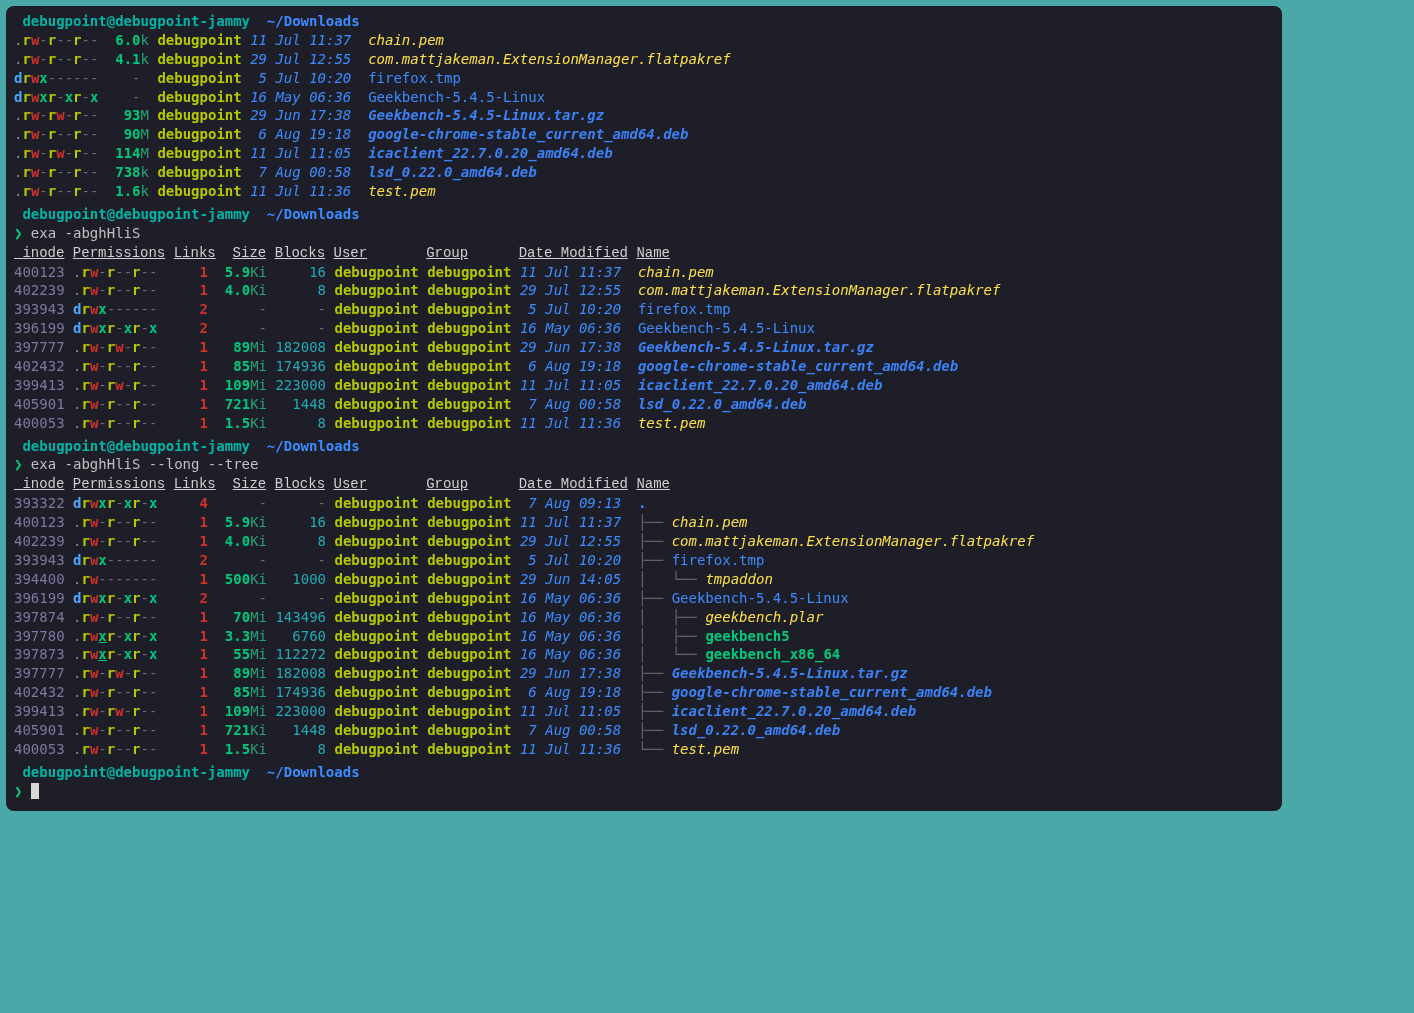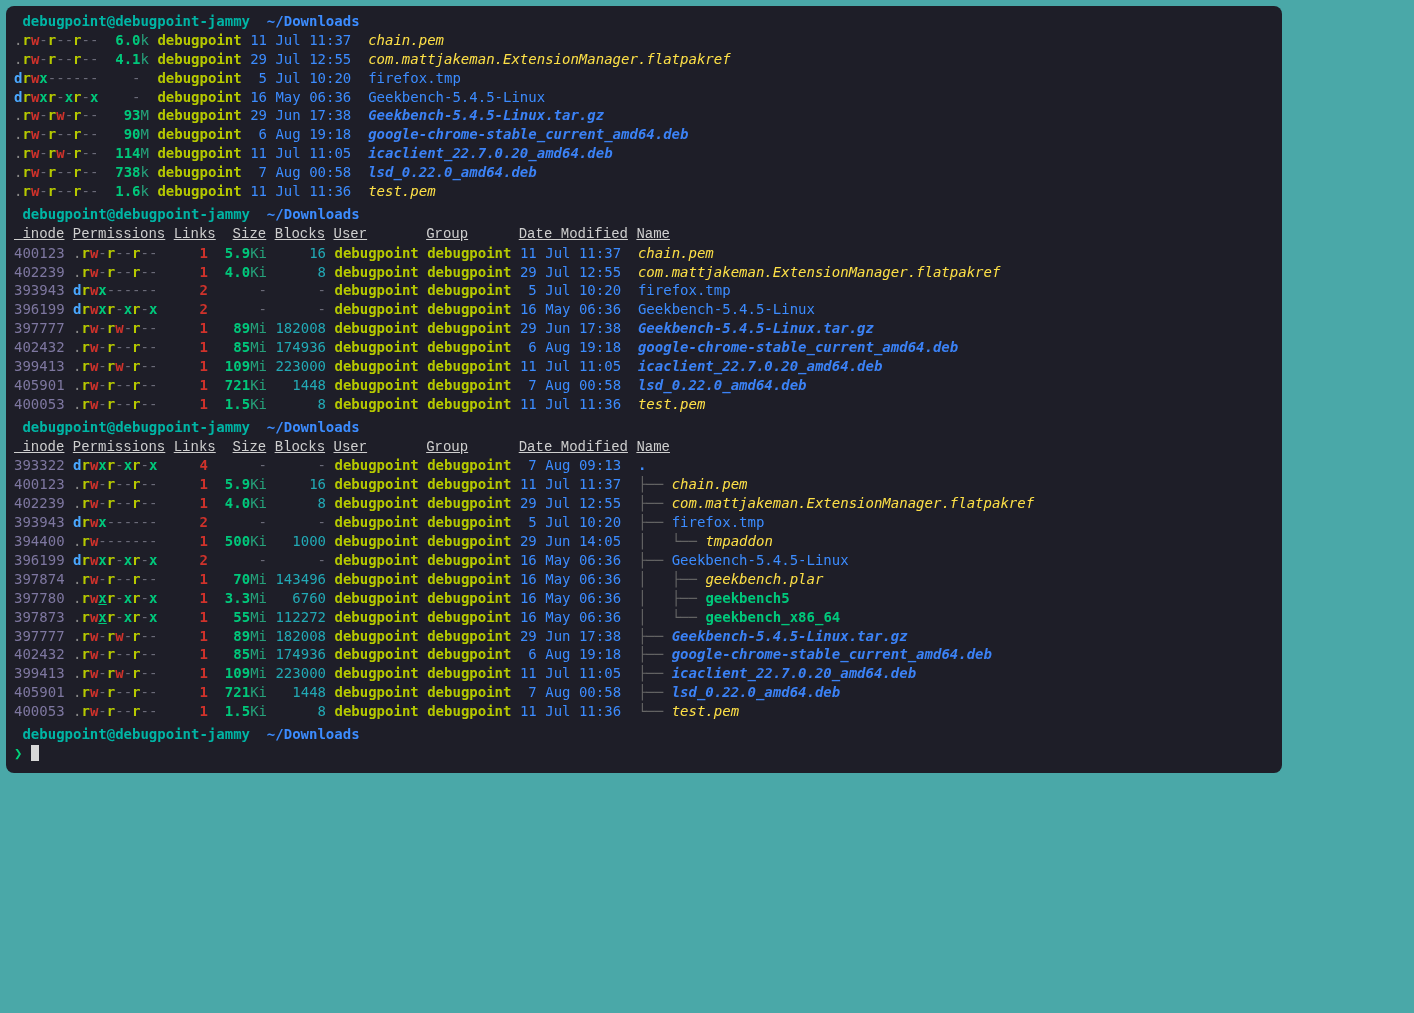--- a/index.html
+++ b/index.html
@@ -32,21 +32,21 @@
   .perm-d { color: #4aa8ff; font-weight: bold; }
   .perm-r { color: #b6c900; font-weight: bold; }
   .perm-w { color: #d0322b; font-weight: bold; }
   .perm-x { color: #00c87b; font-weight: bold; }
   .perm-dash { color: #6a6a78; }
   .size-num { color: #00c87b; font-weight: bold; }
   .size-unit { color: #25a07a; }
   .size-dash { color: #6a6a78; }
   .owner { color: #b6c900; font-weight: bold; }
   .group { color: #b6c900; font-weight: bold; }
-  .date { color: #3c8cff; }
+  .date { color: #3c8cff; font-style: italic; }
   .fname { color: #fde047; font-style: italic; }
   .fname-dir { color: #3c8cff; font-weight: normal; }
   .fname-arch { color: #3b82f6; font-weight: bold; font-style: italic; }
   .fname-exec { color: #00c87b; font-weight: bold; }
   .inode { color: #7e77a0; }
   .links-num { color: #d0322b; font-weight: bold; }
   .blocks { color: #22a9b5; }
   .blocks-dash { color: #6a6a78; }
   .tree-chars { color: #666; }
   .tree-dot { color: #3c8cff; font-weight: bold; }
@@ -73,35 +73,37 @@
       <div class="row"><span class="perm-d">d</span><span class="perm-r">r</span><span class="perm-w">w</span><span class="perm-x">x</span><span class="perm-r">r</span><span class="perm-dash">-</span><span class="perm-x">x</span><span class="perm-r">r</span><span class="perm-dash">-</span><span class="perm-x">x</span> <span class="size-dash">   -</span>  <span class="owner">debugpoint</span> <span class="date">16 May 06:36</span>  <span class="fname-dir">Geekbench-5.4.5-Linux</span></div>
       <div class="row"><span class="perm-dot">.</span><span class="perm-r">r</span><span class="perm-w">w</span><span class="perm-dash">-</span><span class="perm-r">r</span><span class="perm-w">w</span><span class="perm-dash">-</span><span class="perm-r">r</span><span class="perm-dash">-</span><span class="perm-dash">-</span> <span class="size-num">  93</span><span class="size-unit">M</span> <span class="owner">debugpoint</span> <span class="date">29 Jun 17:38</span>  <span class="fname-arch">Geekbench-5.4.5-Linux.tar.gz</span></div>
       <div class="row"><span class="perm-dot">.</span><span class="perm-r">r</span><span class="perm-w">w</span><span class="perm-dash">-</span><span class="perm-r">r</span><span class="perm-dash">-</span><span class="perm-dash">-</span><span class="perm-r">r</span><span class="perm-dash">-</span><span class="perm-dash">-</span> <span class="size-num">  90</span><span class="size-unit">M</span> <span class="owner">debugpoint</span> <span class="date"> 6 Aug 19:18</span>  <span class="fname-arch">google-chrome-stable_current_amd64.deb</span></div>
       <div class="row"><span class="perm-dot">.</span><span class="perm-r">r</span><span class="perm-w">w</span><span class="perm-dash">-</span><span class="perm-r">r</span><span class="perm-w">w</span><span class="perm-dash">-</span><span class="perm-r">r</span><span class="perm-dash">-</span><span class="perm-dash">-</span> <span class="size-num"> 114</span><span class="size-unit">M</span> <span class="owner">debugpoint</span> <span class="date">11 Jul 11:05</span>  <span class="fname-arch">icaclient_22.7.0.20_amd64.deb</span></div>
       <div class="row"><span class="perm-dot">.</span><span class="perm-r">r</span><span class="perm-w">w</span><span class="perm-dash">-</span><span class="perm-r">r</span><span class="perm-dash">-</span><span class="perm-dash">-</span><span class="perm-r">r</span><span class="perm-dash">-</span><span class="perm-dash">-</span> <span class="size-num"> 738</span><span class="size-unit">k</span> <span class="owner">debugpoint</span> <span class="date"> 7 Aug 00:58</span>  <span class="fname-arch">lsd_0.22.0_amd64.deb</span></div>
       <div class="row"><span class="perm-dot">.</span><span class="perm-r">r</span><span class="perm-w">w</span><span class="perm-dash">-</span><span class="perm-r">r</span><span class="perm-dash">-</span><span class="perm-dash">-</span><span class="perm-r">r</span><span class="perm-dash">-</span><span class="perm-dash">-</span> <span class="size-num"> 1.6</span><span class="size-unit">k</span> <span class="owner">debugpoint</span> <span class="date">11 Jul 11:36</span>  <span class="fname">test.pem</span></div>
     </div>
   <div class="blank"></div>
 
   <div class="prompt-line"><span class="user-host"> debugpoint@debugpoint-jammy </span><span class="path"> ~/Downloads</span></div>
+  <div class="prompt-line"><span class="prompt-arrow">❯ </span><span>exa -abghHliS</span></div>
   <div class="row"><span class="hdr"> inode</span> <span class="hdr">Permissions</span> <span class="hdr">Links</span>  <span class="hdr">Size</span> <span class="hdr">Blocks</span> <span class="hdr">User</span>       <span class="hdr">Group</span>      <span class="hdr">Date Modified</span> <span class="hdr">Name</span></div>
   <div id="block2">
       <div class="row"><span class="inode">400123</span> <span class="perm-dot">.</span><span class="perm-r">r</span><span class="perm-w">w</span><span class="perm-dash">-</span><span class="perm-r">r</span><span class="perm-dash">-</span><span class="perm-dash">-</span><span class="perm-r">r</span><span class="perm-dash">-</span><span class="perm-dash">-</span>     <span class="links-num">1</span> <span class="size-num"> 5.9</span><span class="size-unit">Ki</span><span class="blocks">     16</span> <span class="owner">debugpoint</span> <span class="group">debugpoint</span> <span class="date">11 Jul 11:37</span>  <span class="fname">chain.pem</span></div>
       <div class="row"><span class="inode">402239</span> <span class="perm-dot">.</span><span class="perm-r">r</span><span class="perm-w">w</span><span class="perm-dash">-</span><span class="perm-r">r</span><span class="perm-dash">-</span><span class="perm-dash">-</span><span class="perm-r">r</span><span class="perm-dash">-</span><span class="perm-dash">-</span>     <span class="links-num">1</span> <span class="size-num"> 4.0</span><span class="size-unit">Ki</span><span class="blocks">      8</span> <span class="owner">debugpoint</span> <span class="group">debugpoint</span> <span class="date">29 Jul 12:55</span>  <span class="fname">com.mattjakeman.ExtensionManager.flatpakref</span></div>
       <div class="row"><span class="inode">393943</span> <span class="perm-d">d</span><span class="perm-r">r</span><span class="perm-w">w</span><span class="perm-x">x</span><span class="perm-dash">-</span><span class="perm-dash">-</span><span class="perm-dash">-</span><span class="perm-dash">-</span><span class="perm-dash">-</span><span class="perm-dash">-</span>     <span class="links-num">2</span> <span class="size-dash">     -</span><span class="blocks-dash">      -</span> <span class="owner">debugpoint</span> <span class="group">debugpoint</span> <span class="date"> 5 Jul 10:20</span>  <span class="fname-dir">firefox.tmp</span></div>
       <div class="row"><span class="inode">396199</span> <span class="perm-d">d</span><span class="perm-r">r</span><span class="perm-w">w</span><span class="perm-x">x</span><span class="perm-r">r</span><span class="perm-dash">-</span><span class="perm-x">x</span><span class="perm-r">r</span><span class="perm-dash">-</span><span class="perm-x">x</span>     <span class="links-num">2</span> <span class="size-dash">     -</span><span class="blocks-dash">      -</span> <span class="owner">debugpoint</span> <span class="group">debugpoint</span> <span class="date">16 May 06:36</span>  <span class="fname-dir">Geekbench-5.4.5-Linux</span></div>
       <div class="row"><span class="inode">397777</span> <span class="perm-dot">.</span><span class="perm-r">r</span><span class="perm-w">w</span><span class="perm-dash">-</span><span class="perm-r">r</span><span class="perm-w">w</span><span class="perm-dash">-</span><span class="perm-r">r</span><span class="perm-dash">-</span><span class="perm-dash">-</span>     <span class="links-num">1</span> <span class="size-num">  89</span><span class="size-unit">Mi</span><span class="blocks"> 182008</span> <span class="owner">debugpoint</span> <span class="group">debugpoint</span> <span class="date">29 Jun 17:38</span>  <span class="fname-arch">Geekbench-5.4.5-Linux.tar.gz</span></div>
       <div class="row"><span class="inode">402432</span> <span class="perm-dot">.</span><span class="perm-r">r</span><span class="perm-w">w</span><span class="perm-dash">-</span><span class="perm-r">r</span><span class="perm-dash">-</span><span class="perm-dash">-</span><span class="perm-r">r</span><span class="perm-dash">-</span><span class="perm-dash">-</span>     <span class="links-num">1</span> <span class="size-num">  85</span><span class="size-unit">Mi</span><span class="blocks"> 174936</span> <span class="owner">debugpoint</span> <span class="group">debugpoint</span> <span class="date"> 6 Aug 19:18</span>  <span class="fname-arch">google-chrome-stable_current_amd64.deb</span></div>
       <div class="row"><span class="inode">399413</span> <span class="perm-dot">.</span><span class="perm-r">r</span><span class="perm-w">w</span><span class="perm-dash">-</span><span class="perm-r">r</span><span class="perm-w">w</span><span class="perm-dash">-</span><span class="perm-r">r</span><span class="perm-dash">-</span><span class="perm-dash">-</span>     <span class="links-num">1</span> <span class="size-num"> 109</span><span class="size-unit">Mi</span><span class="blocks"> 223000</span> <span class="owner">debugpoint</span> <span class="group">debugpoint</span> <span class="date">11 Jul 11:05</span>  <span class="fname-arch">icaclient_22.7.0.20_amd64.deb</span></div>
       <div class="row"><span class="inode">405901</span> <span class="perm-dot">.</span><span class="perm-r">r</span><span class="perm-w">w</span><span class="perm-dash">-</span><span class="perm-r">r</span><span class="perm-dash">-</span><span class="perm-dash">-</span><span class="perm-r">r</span><span class="perm-dash">-</span><span class="perm-dash">-</span>     <span class="links-num">1</span> <span class="size-num"> 721</span><span class="size-unit">Ki</span><span class="blocks">   1448</span> <span class="owner">debugpoint</span> <span class="group">debugpoint</span> <span class="date"> 7 Aug 00:58</span>  <span class="fname-arch">lsd_0.22.0_amd64.deb</span></div>
       <div class="row"><span class="inode">400053</span> <span class="perm-dot">.</span><span class="perm-r">r</span><span class="perm-w">w</span><span class="perm-dash">-</span><span class="perm-r">r</span><span class="perm-dash">-</span><span class="perm-dash">-</span><span class="perm-r">r</span><span class="perm-dash">-</span><span class="perm-dash">-</span>     <span class="links-num">1</span> <span class="size-num"> 1.5</span><span class="size-unit">Ki</span><span class="blocks">      8</span> <span class="owner">debugpoint</span> <span class="group">debugpoint</span> <span class="date">11 Jul 11:36</span>  <span class="fname">test.pem</span></div>
     </div>
   <div class="blank"></div>
 
   <div class="prompt-line"><span class="user-host"> debugpoint@debugpoint-jammy </span><span class="path"> ~/Downloads</span></div>
+  <div class="prompt-line"><span class="prompt-arrow">❯ </span><span>exa -abghHliS --long --tree</span></div>
   <div class="row"><span class="hdr"> inode</span> <span class="hdr">Permissions</span> <span class="hdr">Links</span>  <span class="hdr">Size</span> <span class="hdr">Blocks</span> <span class="hdr">User</span>       <span class="hdr">Group</span>      <span class="hdr">Date Modified</span> <span class="hdr">Name</span></div>
   <div id="block3">
       <div class="row"><span class="inode">393322</span> <span class="perm-d">d</span><span class="perm-r">r</span><span class="perm-w">w</span><span class="perm-x">x</span><span class="perm-r">r</span><span class="perm-dash">-</span><span class="perm-x">x</span><span class="perm-r">r</span><span class="perm-dash">-</span><span class="perm-x">x</span>     <span class="links-num">4</span> <span class="size-dash">     -</span><span class="blocks-dash">      -</span> <span class="owner">debugpoint</span> <span class="group">debugpoint</span> <span class="date"> 7 Aug 09:13</span>  <span class="tree-chars"></span><span class="tree-dot">.</span></div>
       <div class="row"><span class="inode">400123</span> <span class="perm-dot">.</span><span class="perm-r">r</span><span class="perm-w">w</span><span class="perm-dash">-</span><span class="perm-r">r</span><span class="perm-dash">-</span><span class="perm-dash">-</span><span class="perm-r">r</span><span class="perm-dash">-</span><span class="perm-dash">-</span>     <span class="links-num">1</span> <span class="size-num"> 5.9</span><span class="size-unit">Ki</span><span class="blocks">     16</span> <span class="owner">debugpoint</span> <span class="group">debugpoint</span> <span class="date">11 Jul 11:37</span>  <span class="tree-chars">├── </span><span class="fname">chain.pem</span></div>
       <div class="row"><span class="inode">402239</span> <span class="perm-dot">.</span><span class="perm-r">r</span><span class="perm-w">w</span><span class="perm-dash">-</span><span class="perm-r">r</span><span class="perm-dash">-</span><span class="perm-dash">-</span><span class="perm-r">r</span><span class="perm-dash">-</span><span class="perm-dash">-</span>     <span class="links-num">1</span> <span class="size-num"> 4.0</span><span class="size-unit">Ki</span><span class="blocks">      8</span> <span class="owner">debugpoint</span> <span class="group">debugpoint</span> <span class="date">29 Jul 12:55</span>  <span class="tree-chars">├── </span><span class="fname">com.mattjakeman.ExtensionManager.flatpakref</span></div>
       <div class="row"><span class="inode">393943</span> <span class="perm-d">d</span><span class="perm-r">r</span><span class="perm-w">w</span><span class="perm-x">x</span><span class="perm-dash">-</span><span class="perm-dash">-</span><span class="perm-dash">-</span><span class="perm-dash">-</span><span class="perm-dash">-</span><span class="perm-dash">-</span>     <span class="links-num">2</span> <span class="size-dash">     -</span><span class="blocks-dash">      -</span> <span class="owner">debugpoint</span> <span class="group">debugpoint</span> <span class="date"> 5 Jul 10:20</span>  <span class="tree-chars">├── </span><span class="fname-dir">firefox.tmp</span></div>
       <div class="row"><span class="inode">394400</span> <span class="perm-dot">.</span><span class="perm-r">r</span><span class="perm-w">w</span><span class="perm-dash">-</span><span class="perm-dash">-</span><span class="perm-dash">-</span><span class="perm-dash">-</span><span class="perm-dash">-</span><span class="perm-dash">-</span><span class="perm-dash">-</span>     <span class="links-num">1</span> <span class="size-num"> 500</span><span class="size-unit">Ki</span><span class="blocks">   1000</span> <span class="owner">debugpoint</span> <span class="group">debugpoint</span> <span class="date">29 Jun 14:05</span>  <span class="tree-chars">│   └── </span><span class="fname">tmpaddon</span></div>
       <div class="row"><span class="inode">396199</span> <span class="perm-d">d</span><span class="perm-r">r</span><span class="perm-w">w</span><span class="perm-x">x</span><span class="perm-r">r</span><span class="perm-dash">-</span><span class="perm-x">x</span><span class="perm-r">r</span><span class="perm-dash">-</span><span class="perm-x">x</span>     <span class="links-num">2</span> <span class="size-dash">     -</span><span class="blocks-dash">      -</span> <span class="owner">debugpoint</span> <span class="group">debugpoint</span> <span class="date">16 May 06:36</span>  <span class="tree-chars">├── </span><span class="fname-dir">Geekbench-5.4.5-Linux</span></div>
       <div class="row"><span class="inode">397874</span> <span class="perm-dot">.</span><span class="perm-r">r</span><span class="perm-w">w</span><span class="perm-dash">-</span><span class="perm-r">r</span><span class="perm-dash">-</span><span class="perm-dash">-</span><span class="perm-r">r</span><span class="perm-dash">-</span><span class="perm-dash">-</span>     <span class="links-num">1</span> <span class="size-num">  70</span><span class="size-unit">Mi</span><span class="blocks"> 143496</span> <span class="owner">debugpoint</span> <span class="group">debugpoint</span> <span class="date">16 May 06:36</span>  <span class="tree-chars">│   ├── </span><span class="fname">geekbench.plar</span></div>
       <div class="row"><span class="inode">397780</span> <span class="perm-dot">.</span><span class="perm-r">r</span><span class="perm-w">w</span><span class="perm-x-u">x</span><span class="perm-r">r</span><span class="perm-dash">-</span><span class="perm-x">x</span><span class="perm-r">r</span><span class="perm-dash">-</span><span class="perm-x">x</span>     <span class="links-num">1</span> <span class="size-num"> 3.3</span><span class="size-unit">Mi</span><span class="blocks">   6760</span> <span class="owner">debugpoint</span> <span class="group">debugpoint</span> <span class="date">16 May 06:36</span>  <span class="tree-chars">│   ├── </span><span class="fname-exec">geekbench5</span></div>

